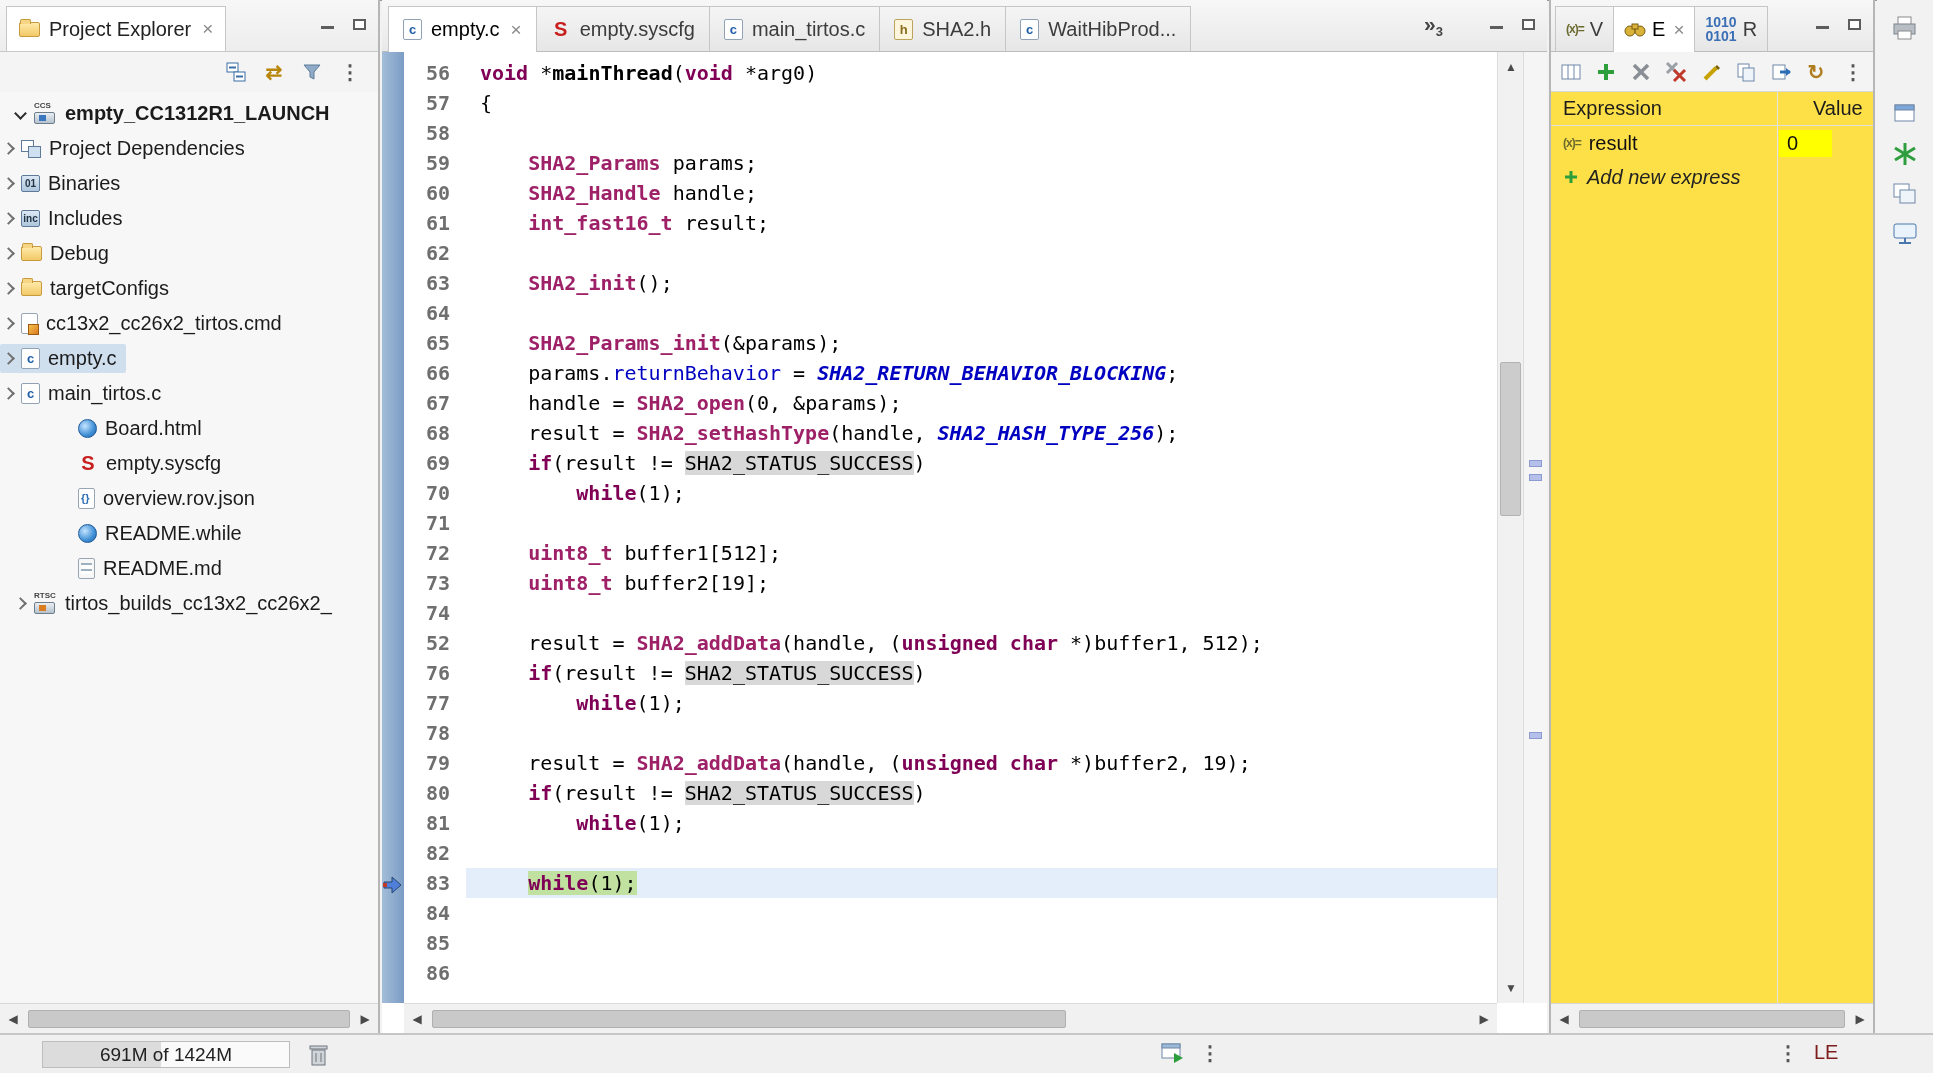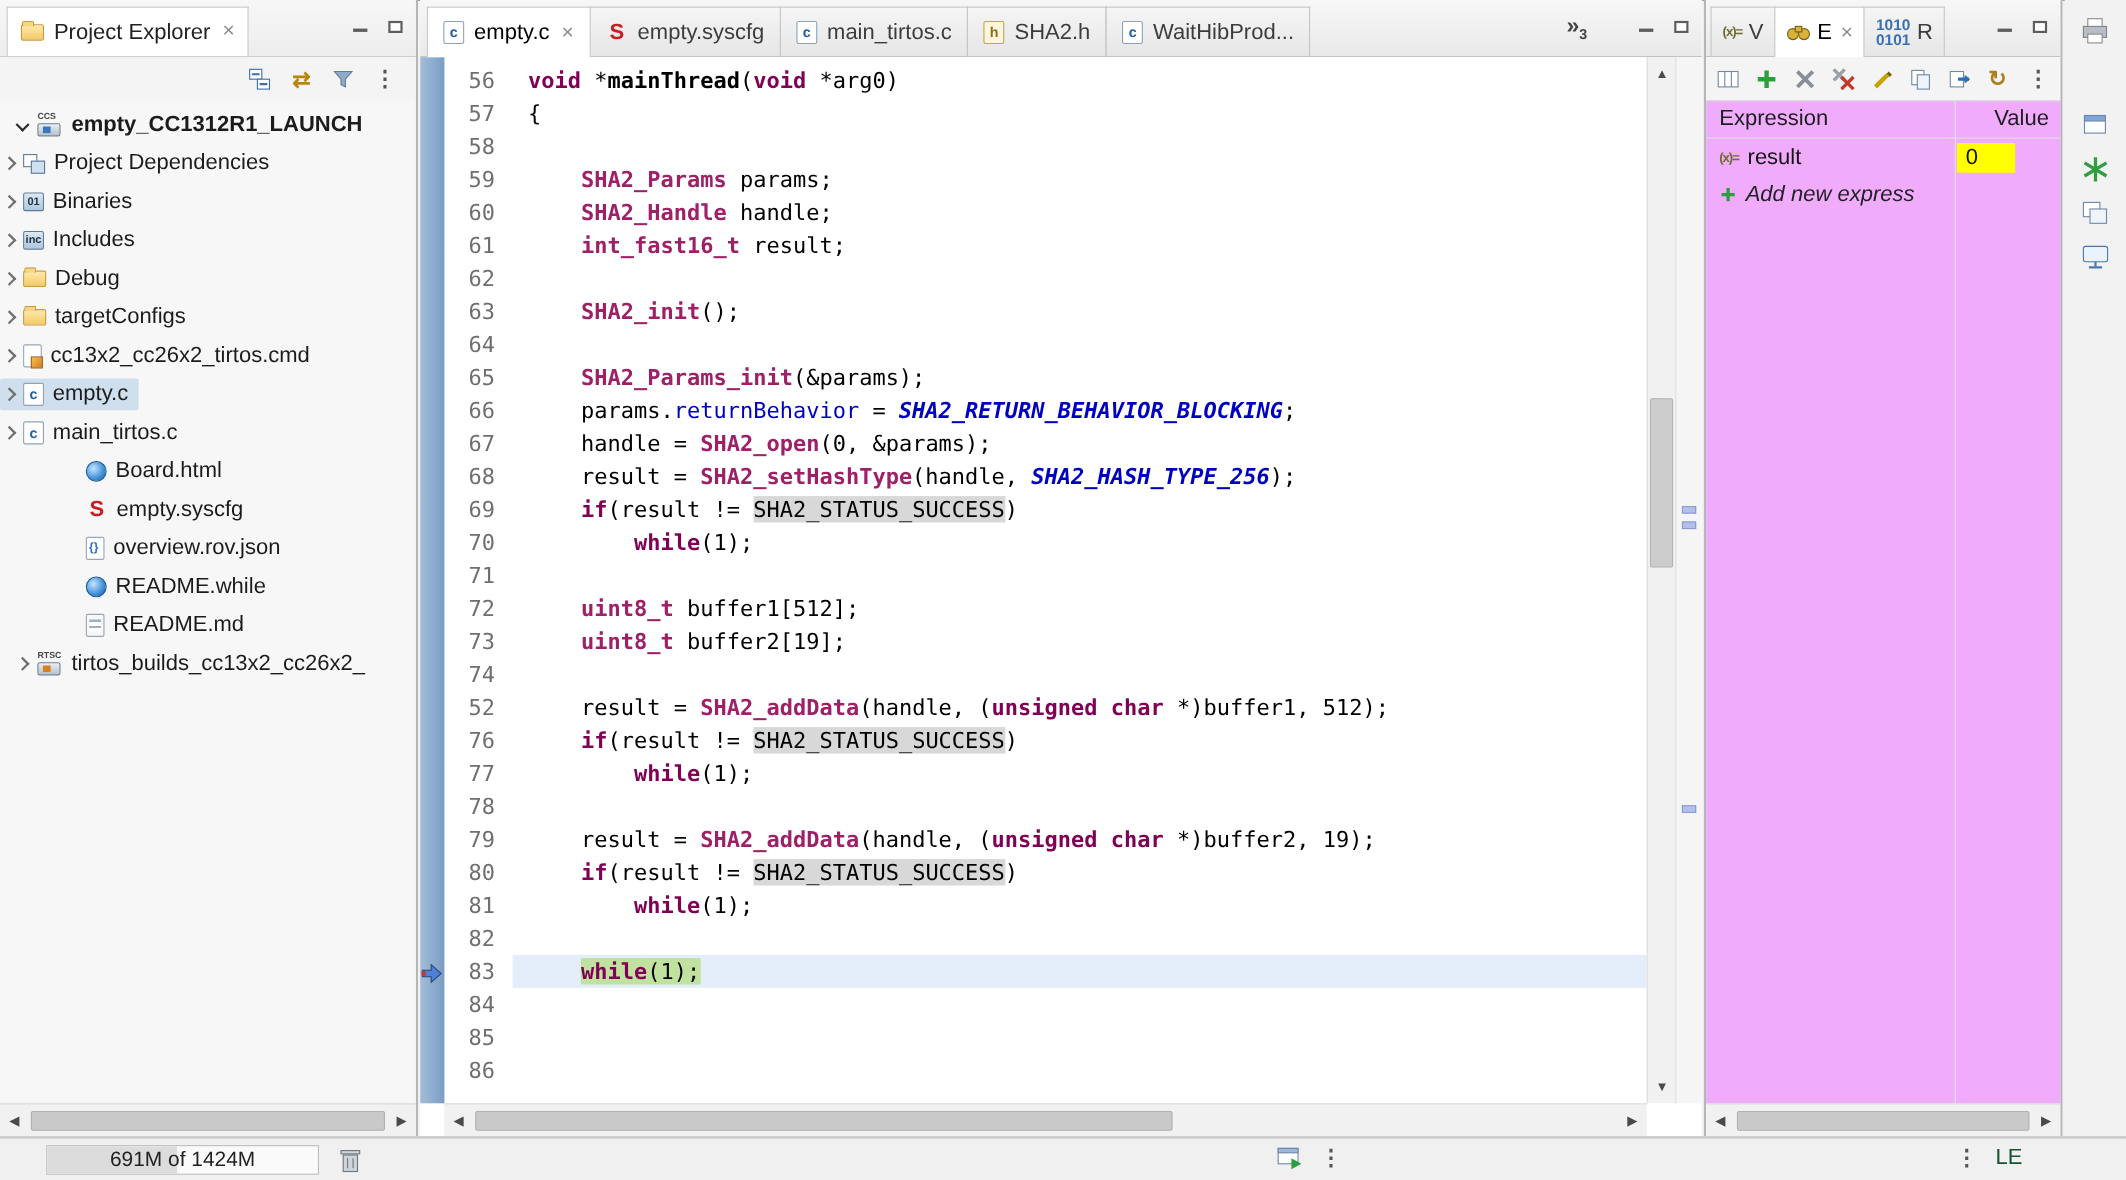--- a/index.html
+++ b/index.html
@@ -86,21 +86,21 @@
   
   #editor { left:382px; width:1165px; }
   #editor .tab-bar { padding-left:6px; }
   .tab-overflow { position:absolute; right:104px; top:12px; font-size:21px; font-weight:bold; color:#444; }
   .tab-overflow sub { font-size:13px; }
   .editor-body { position:absolute; left:0; right:0; top:52px; bottom:30px; display:flex; background:#fff; }
   .range-bar { width:22px; background:linear-gradient(90deg,#a3bdd9,#7b9cc4); position:relative; flex:none; }
   .pc-marker { position:absolute; left:1px; top:822px; }
   .code-scroll { flex:1; overflow:hidden; padding-top:6px; font-family:"DejaVu Sans Mono", monospace; font-size:20px; line-height:30px; }
   .code-row { height:30px; display:flex; white-space:pre; }
-  .ln { width:62px; padding-right:16px; text-align:right; color:#6f6f6f; flex:none; background:#fff; }
+  .ln { width:62px; padding-right:16px; text-align:right; color:#6f6f6f; flex:none; background:#fff;font-weight:bold; }
   .lc { flex:1; padding-left:14px; }
   .code-row.current .lc { background:#e3eefa; }
   .tok.kw { color:#7f0055; font-weight:bold; }
   .tok.ty { color:#9e2168; font-weight:bold; }
   .tok.fn { color:#000; font-weight:bold; }
   .tok.fd { color:#0000c0; }
   .tok.en { color:#0000c0; font-style:italic; font-weight:bold; }
   .tok.oc { background:#d8d8d8; }
   .tok.ex { background:#c1e1a0; }
   .vscroll { width:26px; background:#f1f1f1; border-left:1px solid #dcdcdc; position:relative; flex:none; }
@@ -114,21 +114,21 @@
   .editor-hscroll .hthumb { flex:none; width:58%; }
   .editor-hscroll .spacer { flex:1; }
 
   
   #right { left:1549px; width:326px; border-left:2px solid #b6b6b6; border-right:2px solid #b6b6b6; background:#fff; }
   #right .etab { padding:0 10px; gap:6px; }
   .vicon { font-size:12px; font-weight:bold; color:#6b6b2f; letter-spacing:-1px; }
   .ricon { font-size:14px; font-weight:bold; color:#3b6fb5; font-family:Liberation Sans, sans-serif; line-height:1; }
   .rp-toolbar { position:absolute; left:0; right:0; top:52px; height:40px; background:#f4f4f4; border-bottom:1px solid #d8d8d8;
                 display:flex; align-items:center; gap:11px; padding:0 8px; }
-  .rp-table { position:absolute; left:0; right:0; top:92px; bottom:30px; background:#f0abfc; }
+  .rp-table { position:absolute; left:0; right:0; top:92px; bottom:30px; background:#fde047; }
   .rp-head { height:34px; display:flex; font-size:20px; color:#1c1c1c; border-bottom:1px solid #e0e0e0; align-items:center; }
   .col-exp { width:226px; padding-left:12px; }
   .col-val { flex:1; padding-left:12px;margin-left:24px; }
   .col-div { position:absolute; left:226px; top:0; bottom:0; width:1px; background:#e3e3e3; }
   .rp-row { height:34px; display:flex; align-items:center; font-size:20px; color:#111; }
   .exp-cell { width:226px; padding-left:12px; display:flex; align-items:center; gap:8px; white-space:nowrap; }
   .val-cell { flex:1; padding-left:2px; }
   .val-hl { display:inline-block; background:#ffff00; padding:2px 34px 2px 8px; }
   .add-label { font-style:italic; color:#222; white-space:nowrap; }
 
@@ -137,21 +137,21 @@
   #strip .sicon { position:absolute; left:14px; width:28px; height:28px; }
 
   
   #status { position:absolute; left:0; right:0; top:1033px; height:40px; background:#f0f0f0; border-top:2px solid #c6c6c6; }
   .heap { position:absolute; left:42px; top:6px; width:248px; height:27px; border:1px solid #bdbdbd; background:#fafafa; overflow:hidden; }
   .heap .fill { position:absolute; left:0; top:0; bottom:0; width:48%; background:#dcdcdc; }
   .heap .txt { position:relative; display:block; text-align:center; font-size:19px; color:#222; line-height:25px; }
   .trash { position:absolute; left:304px; top:6px; width:28px; height:28px; }
   .st-center { position:absolute; left:1158px; top:4px; display:flex; align-items:center; gap:14px; }
   .st-right { position:absolute; left:1778px; top:6px; display:flex; align-items:center; gap:16px; }
-  .le { font-size:20px; color:#14532d; }
+  .le { font-size:20px; color:#7f1d1d; }
 </style>
 </head>
 <body>
 
 <div id="left" class="panel">
   <div class="view-header">
     <div class="view-tab">
       <span class="fold"></span>
       <span>Project Explorer</span>
       <span class="tclose">×</span>

